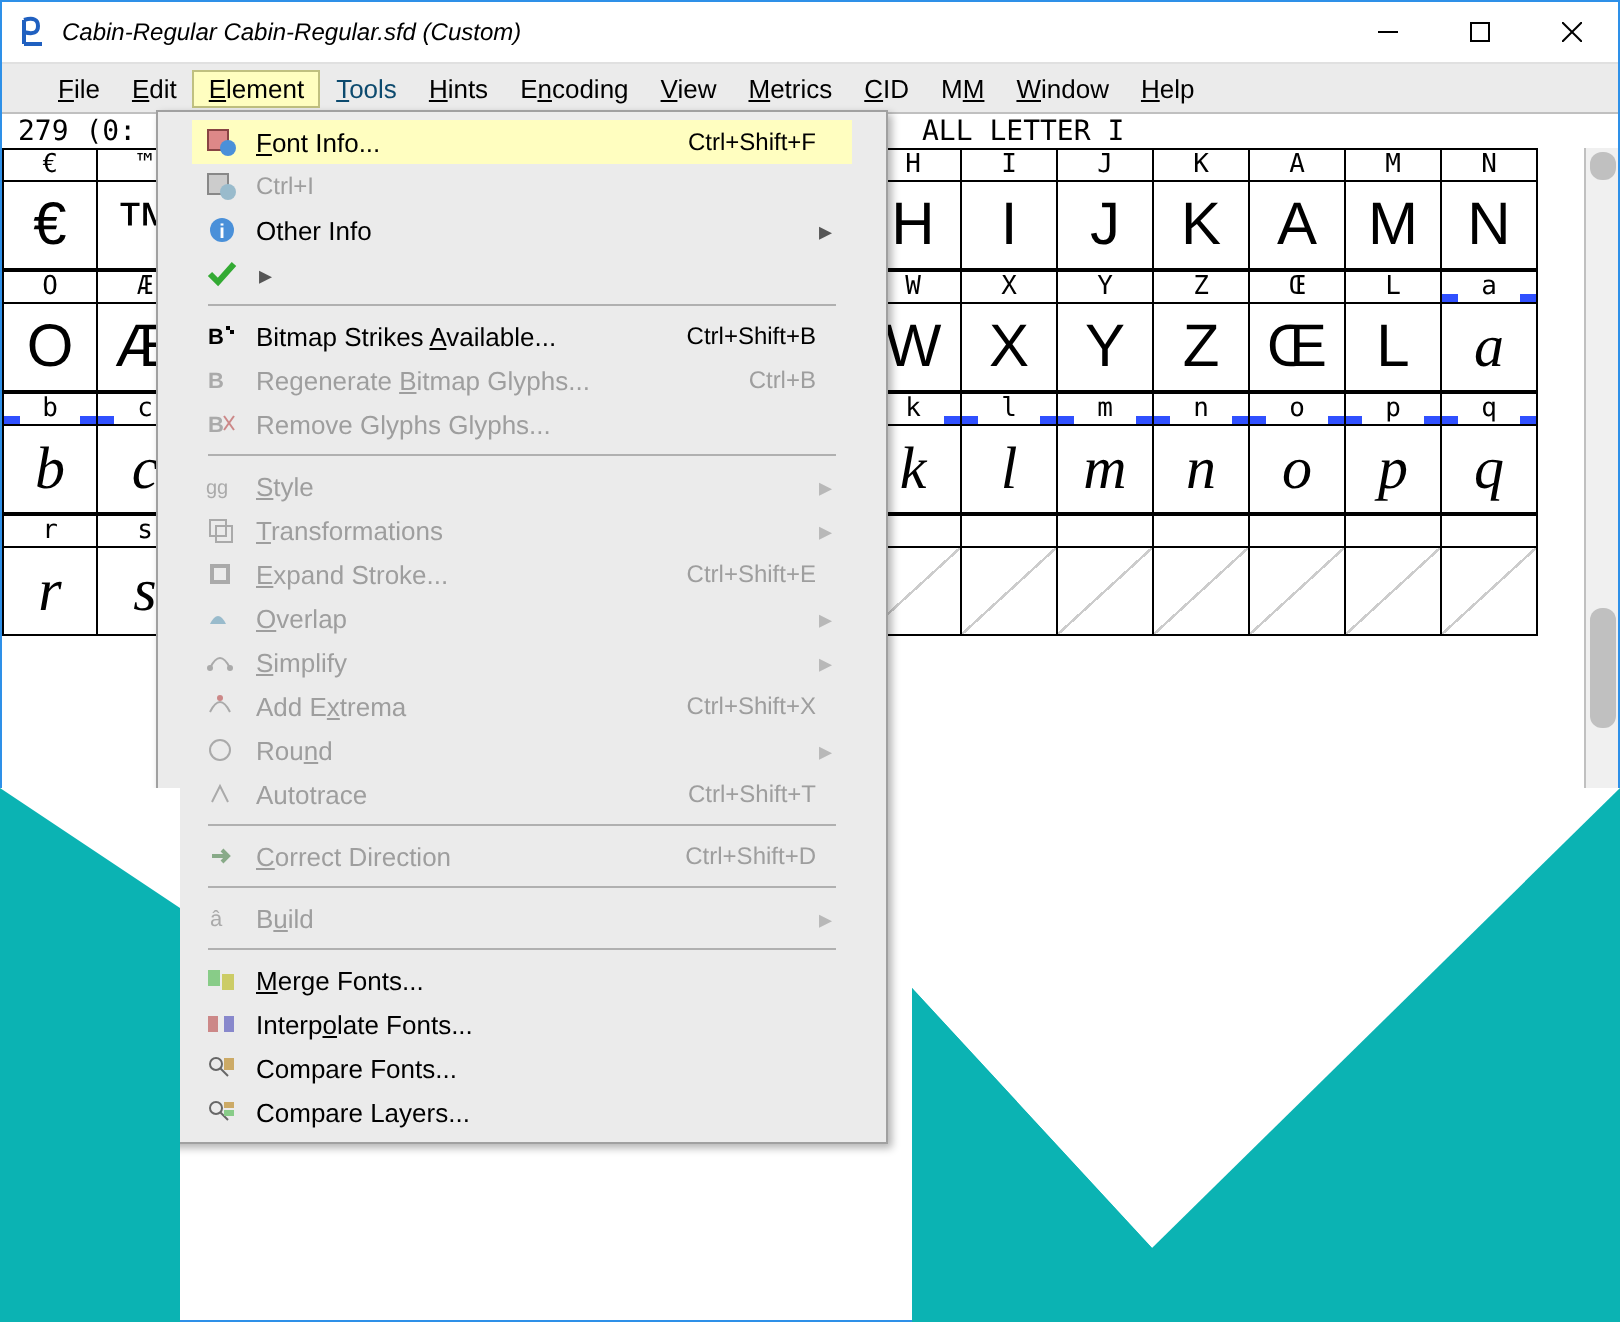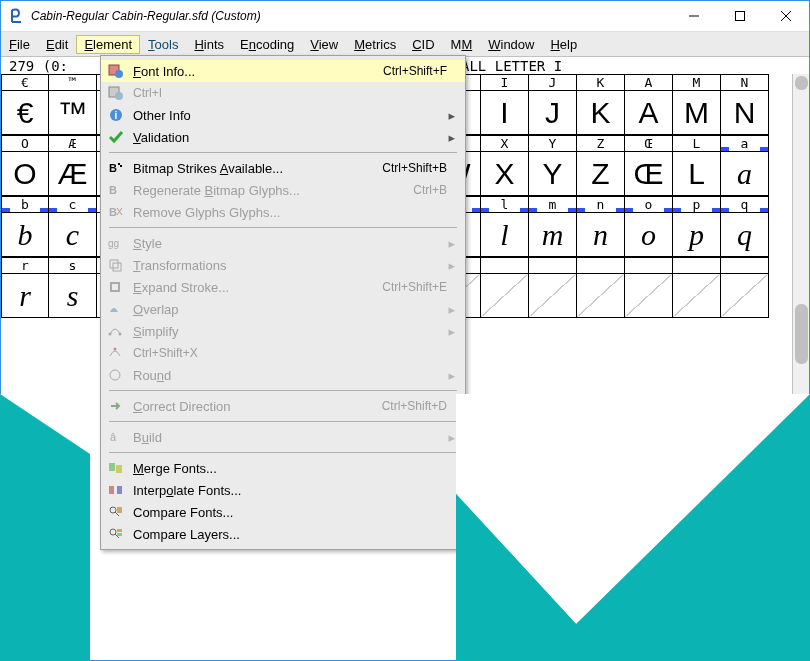--- a/index.html
+++ b/index.html
@@ -4,41 +4,41 @@
 <style>
   * { margin: 0; padding: 0; box-sizing: border-box; }
   body { background: #0bb3b3; font-family: "Segoe UI", Arial, sans-serif; width: 810px; height: 661px; overflow: hidden; position: relative; }
   .window { position: absolute; left: 0; top: 0; width: 810px; height: 661px; background: #ebebeb; border: 1px solid #2e90e8; display: flex; flex-direction: column; }
   .titlebar { height: 31px; background: #ffffff; display: flex; align-items: center; padding-left: 8px; border-bottom: 1px solid #e0e0e0; font-style: italic; }
   .titlebar-icon { width: 16px; height: 16px; margin-right: 6px; }
   .titlebar-text { font-size: 12px; color: #000; flex: 1; }
   .winbtns { display: flex; }
   .winbtn { width: 46px; height: 30px; display: flex; align-items: center; justify-content: center; }
   .winbtn svg { width: 10px; height: 10px; }
-  .menubar { height: 24px; background: #ebebeb; display: flex; align-items: center; padding: 0 0; font-size: 13px; }
+  .menubar { height: 24px; background: #ebebeb; display: flex; align-items: center; padding: 0 20px; font-size: 13px; }
   .menuitem { padding: 2px 8px; cursor: default; }
   .menuitem u { text-decoration: underline; }
   .menuitem.active { background: #fffec0; border: 1px solid #c0c080; padding: 1px 7px; }
   .status { height: 18px; background: #fff; border-top: 1px solid #c0c0c0; font-family: monospace; font-size: 14px; display: flex; align-items: center; padding-left: 8px; }
   .status-left { width: 452px; }
   .status-right { }
   .client { flex: 1; background: #fff; display: flex; position: relative; }
   .grid { position: relative; width: 792px; }
   .row { display: flex; }
   .hdr-cell { width: 48px; height: 17px; border: 1px solid #000; border-left: none; display: flex; align-items: center; justify-content: center; font-family: monospace; font-size: 13px; background: #fff; }
   .hdr-cell:first-child { border-left: 1px solid #000; }
   .gly-cell { width: 48px; height: 44px; border: 1px solid #000; border-left: none; border-top: none; display: flex; align-items: center; justify-content: center; font-size: 30px; background: #fff; font-family: Arial, sans-serif; }
   .gly-cell:first-child { border-left: 1px solid #000; }
   .gly-cell.empty { background: linear-gradient(to bottom right, #fff 49%, #ccc 49%, #ccc 51%, #fff 51%), linear-gradient(to bottom left, #fff 49%, #ccc 49%, #ccc 51%, #fff 51%); }
   .gly-cell.ital { font-style: italic; font-family: Georgia, serif; }
   .mark { width: 8px; height: 4px; background: #3050ff; position: absolute; }
   .scrollbar { width: 17px; background: #f0f0f0; border-left: 1px solid #c0c0c0; position: relative; }
   .thumb { position: absolute; width: 13px; left: 2px; background: #c0c0c0; border-radius: 6px; }
 
-  .dropdown { position: absolute; left: 100px; top: 55px; width: 366px; background: #ebebeb; border: 1px solid #a0a0a0; box-shadow: 2px 2px 4px rgba(0,0,0,0.3); font-size: 13px; padding: 4px 0; }
+  .dropdown { position: absolute; left: 78px; top: 55px; width: 366px; background: #ebebeb; border: 1px solid #a0a0a0; box-shadow: 2px 2px 4px rgba(0,0,0,0.3); font-size: 13px; padding: 4px 17px; }
   .dd-item { display: flex; align-items: center; height: 22px; padding: 0 10px 0 6px; position: relative; }
   .dd-item.hl { background: #fffec0; }
   .dd-item.disabled { color: #9e9e9e; }
   .dd-icon { width: 18px; height: 16px; margin-right: 8px; display: flex; align-items: center; justify-content: center; }
   .dd-label { flex: 1; }
   .dd-label u { text-decoration: underline; }
   .dd-key { color: inherit; font-size: 12px; }
   .dd-sub { width: 8px; text-align: right; color: #555; }
   .dd-sep { height: 1px; background: #b0b0b0; margin: 4px 8px; }
   .dd-item.disabled .dd-sub { color: #b8b8b8; }
@@ -279,21 +279,20 @@
       </span>
       <span class="dd-label">Other Info</span>
       <span class="dd-sub">▸</span>
     </div>
     <div class="dd-item">
       <span class="dd-icon">
         <svg width="16" height="14">
           <path d="M2 7 L6 11 L14 2" stroke="#3a3" stroke-width="3" fill="none"></path>
         </svg>
       </span>
-      <span class="dd-label"><u>V</u>alidation</span>
       <span class="dd-sub">▸</span>
     </div>
     <div class="dd-sep"></div>
     <div class="dd-item">
       <span class="dd-icon">
         <svg width="16" height="14">
           <text x="1" y="11" font-size="11" font-weight="bold">B</text>
           <rect x="10" y="2" width="2" height="2"></rect>
           <rect x="12" y="4" width="2" height="2"></rect>
         </svg>
@@ -373,31 +372,42 @@
       <span class="dd-label"><u>S</u>implify</span>
       <span class="dd-sub">▸</span>
     </div>
     <div class="dd-item disabled">
       <span class="dd-icon">
         <svg width="16" height="14">
           <path d="M2 10 Q7 0 12 10" fill="none" stroke="#aaa"></path>
           <circle cx="7" cy="3" r="1.5" fill="#c88"></circle>
         </svg>
       </span>
+      <span class="dd-label">Add E<u>x</u>trema</span>
       <span class="dd-key">Ctrl+Shift+X</span>
       <span class="dd-sub"></span>
     </div>
     <div class="dd-item disabled">
       <span class="dd-icon">
         <svg width="16" height="14">
           <circle cx="7" cy="7" r="5" fill="none" stroke="#aaa"></circle>
         </svg>
       </span>
       <span class="dd-label">Rou<u>n</u>d</span>
       <span class="dd-sub">▸</span>
+    </div>
+    <div class="dd-item disabled">
+      <span class="dd-icon">
+        <svg width="16" height="14">
+          <path d="M3 11 L7 3 L11 11" fill="none" stroke="#aaa"></path>
+        </svg>
+      </span>
+      <span class="dd-label">Autotrace</span>
+      <span class="dd-key">Ctrl+Shift+T</span>
+      <span class="dd-sub"></span>
     </div>
     <div class="dd-sep"></div>
     <div class="dd-item disabled">
       <span class="dd-icon">
         <svg width="16" height="14">
           <path d="M3 7 L11 7 M8 4 L11 7 L8 10" fill="none" stroke="#8a8" stroke-width="2"></path>
         </svg>
       </span>
       <span class="dd-label"><u>C</u>orrect Direction</span>
       <span class="dd-key">Ctrl+Shift+D</span>

